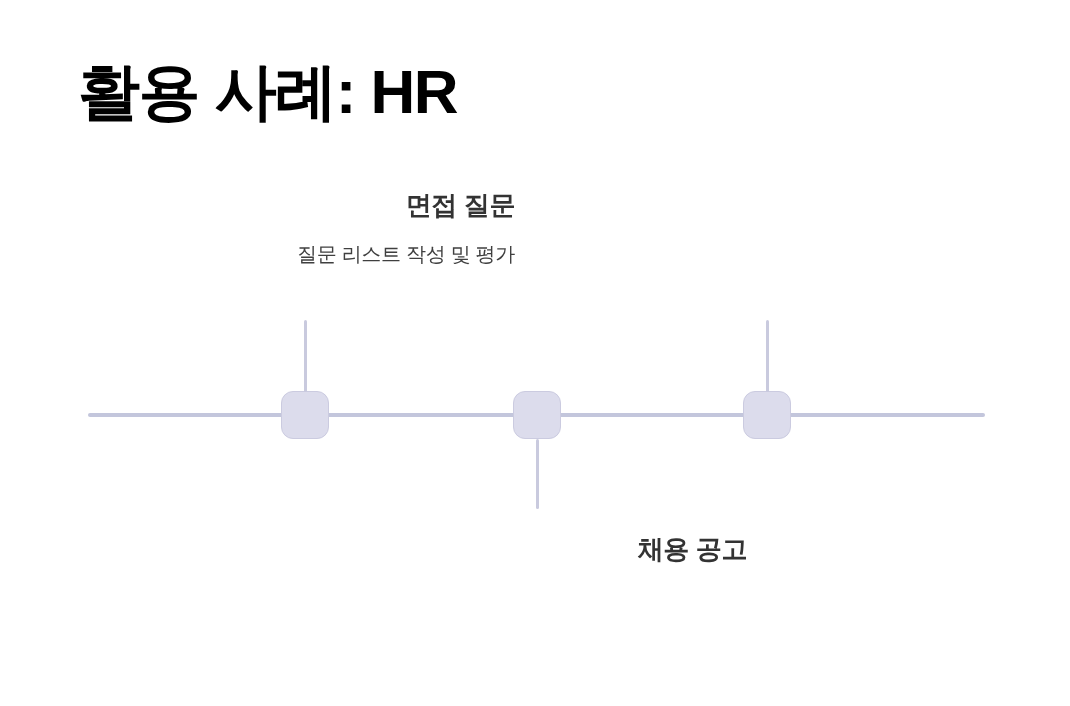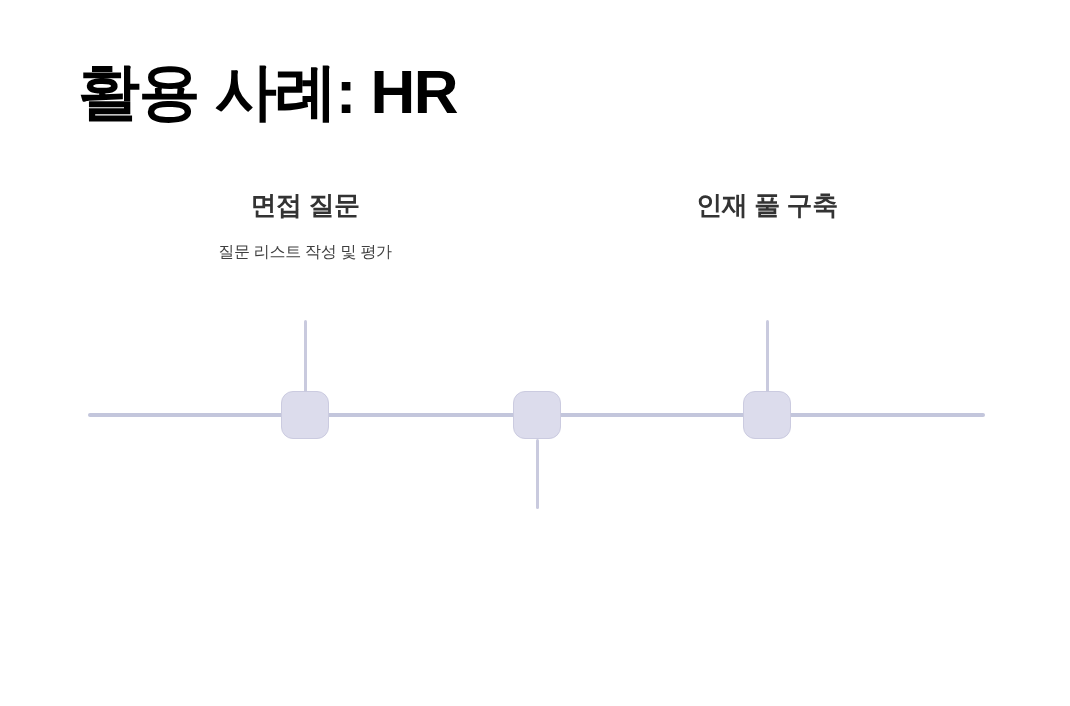--- a/index.html
+++ b/index.html
@@ -76,38 +76,38 @@
     height: 72px;
   }
   .node-stem.down {
     top: 439px;
     height: 70px;
   }
   .node-label {
     position: absolute;
     width: 420px;
     left: -210px;
-    text-align: center;
+    text-align: right;
   }
   .node-label.above {
     top: 189px;
   }
   .node-label.below {
     top: 533px;
   }
   .node-heading {
     font-size: 26px;
     font-weight: 700;
     color: #333333;
     letter-spacing: -0.4px;
     line-height: 1.25;
     margin: 0 0 19px 0;
   }
   .node-sub {
-    font-size: 16px;
+    font-size: 20px;
     font-weight: 400;
     color: #3f3f3f;
     letter-spacing: -0.3px;
     line-height: 1.35;
     margin: 0;
   }
 </style>
 </head>
 <body>
 
@@ -123,24 +123,24 @@
     <div class="node-label above">
       <div class="node-heading">면접 질문</div>
       <div class="node-sub">질문 리스트 작성 및 평가</div>
     </div>
   </div>
 
   <div class="node" style="left:537px;">
     <div class="node-marker"></div>
     <div class="node-stem down"></div>
     <div class="node-label below">
+      <div class="node-heading">채용 공고</div>
     </div>
   </div>
 
   <div class="node" style="left:767px;">
     <div class="node-marker"></div>
     <div class="node-stem up"></div>
     <div class="node-label above">
-      <div class="node-heading">인재 풀 구축</div>
     </div>
   </div>
 
 </div>
 
 </body></html>

